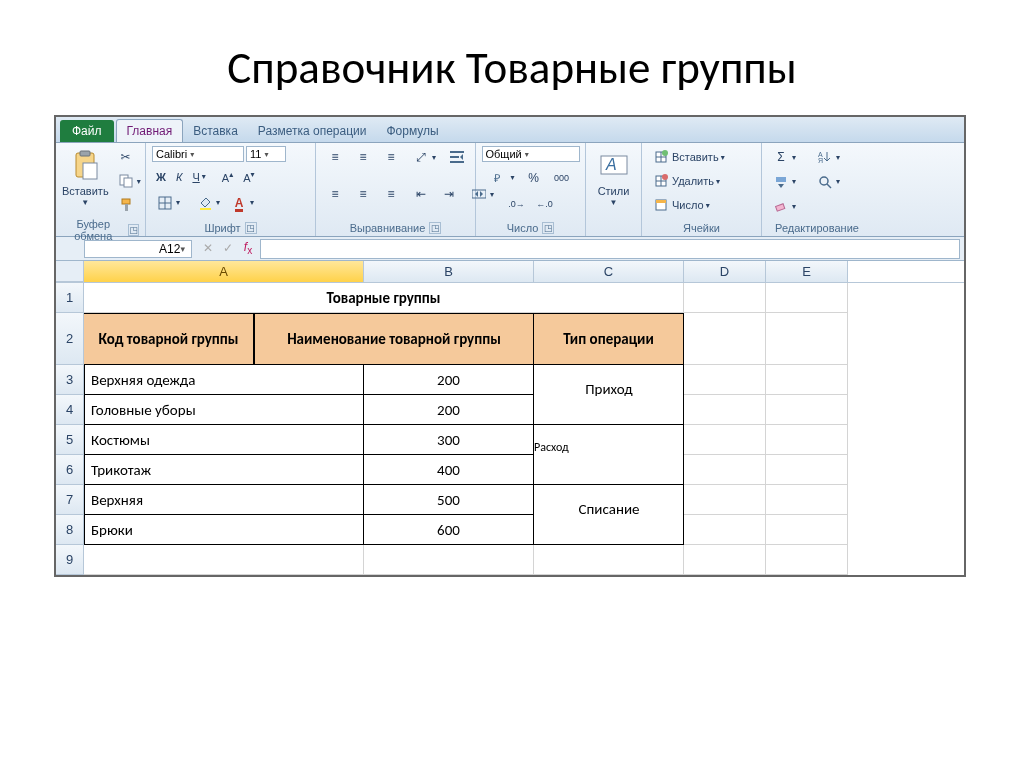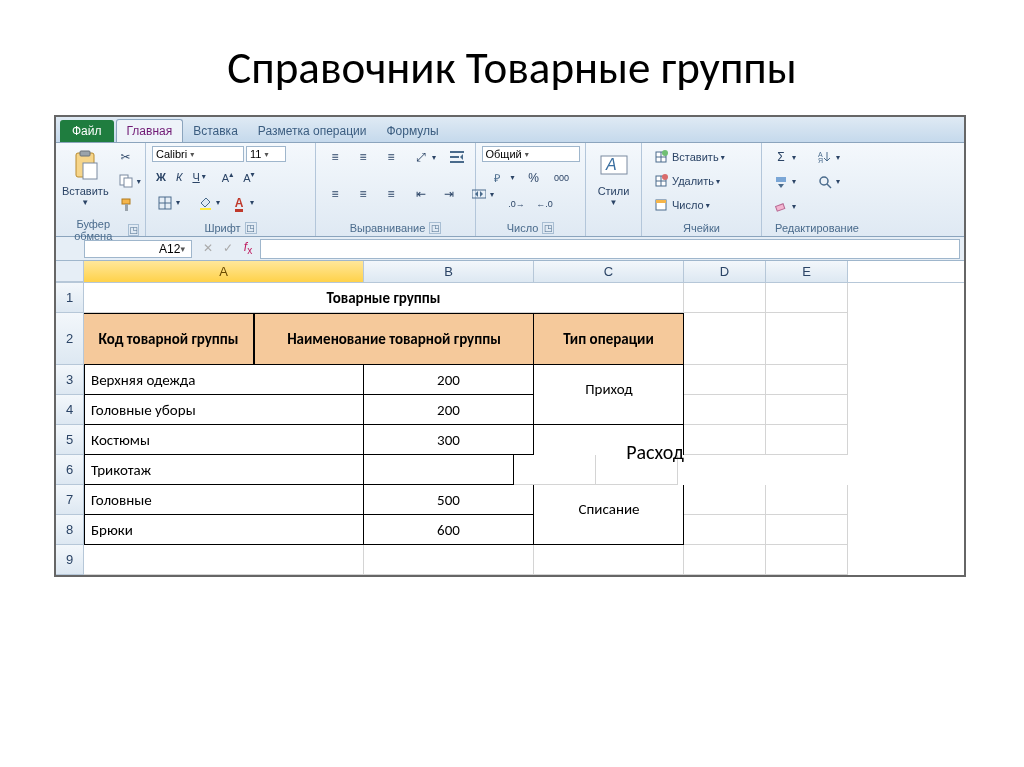--- a/index.html
+++ b/index.html
@@ -449,29 +449,30 @@
         <div class="cell col-A tbl-border tbl-border-l">Костюмы</div>
         <div class="cell col-B center tbl-border">300</div>
         <div class="cell col-C center tbl-border merge-c" style="border-bottom:none;"></div>
         <div class="cell col-D"></div>
         <div class="cell col-E"></div>
       </div>
 
       <div class="sheet-row" style="position:relative;">
         <div class="row-h">6</div>
         <div class="cell col-A tbl-border tbl-border-l">Трикотаж</div>
+        <div class="cell col-B center tbl-border">400</div>
         <div class="cell col-C center tbl-border"></div>
         <div class="cell col-D"></div>
         <div class="cell col-E"></div>
-        <div style="position:absolute;left:478px;top:-15px;width:150px;text-align:right;font-family:Calibri;font-size:20px;pointer-events:none;">Расход</div>
+        <div style="position:absolute;left:478px;top:-15px;width:150px;text-align:left;font-family:Calibri;font-size:12px;pointer-events:none;">Расход</div>
       </div>
 
       <div class="sheet-row">
         <div class="row-h">7</div>
-        <div class="cell col-A tbl-border tbl-border-l">Головные</div>
+        <div class="cell col-A tbl-border tbl-border-l">Верхняя</div>
         <div class="cell col-B center tbl-border">500</div>
         <div class="cell col-C center tbl-border merge-c" style="border-bottom:none;"></div>
         <div class="cell col-D"></div>
         <div class="cell col-E"></div>
       </div>
 
       <div class="sheet-row" style="position:relative;">
         <div class="row-h">8</div>
         <div class="cell col-A tbl-border tbl-border-l">Брюки</div>
         <div class="cell col-B center tbl-border">600</div>

